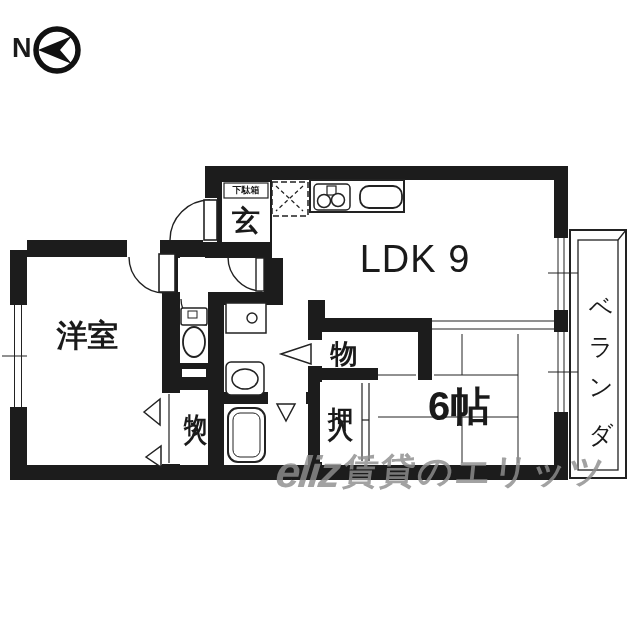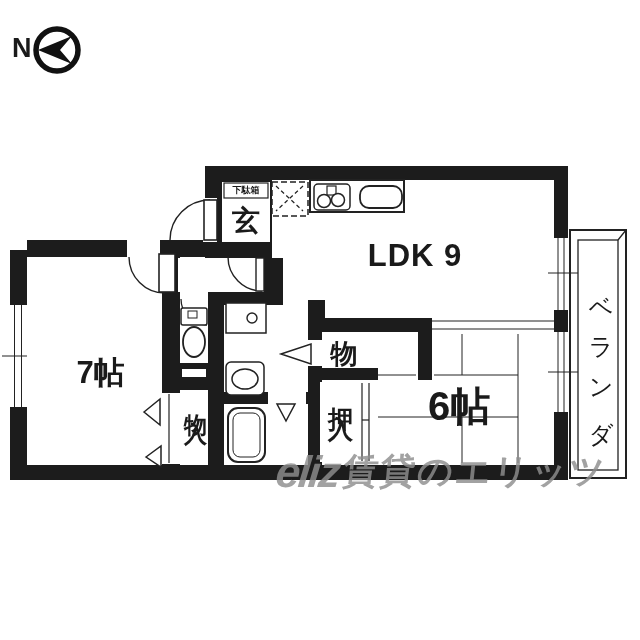--- a/index.html
+++ b/index.html
@@ -168,23 +168,23 @@
 
     <rect x="224" y="183" width="44" height="15" fill="#fff" stroke="#222" stroke-width="1.2"></rect>
   </svg>
 
   <div class="lbl" style="left:12px;top:33px;font-size:27px;font-weight:800">N</div>
 
   <div class="lbl ctr" style="left:224px;top:184px;width:44px;font-size:9px;font-weight:700">下駄箱</div>
 
   <div class="lbl ctr" style="left:222px;top:202px;width:48px;font-size:28px">玄</div>
 
-  <div class="lbl ctr" style="left:350px;top:238px;width:130px;font-size:31px;font-weight:700;letter-spacing:1px">LDK 9</div>
+  <div class="lbl ctr" style="left:350px;top:238px;width:130px;font-size:38px;font-weight:400;letter-spacing:1px">LDK 9</div>
 
-  <div class="lbl ctr" style="left:38px;top:352px;width:125px;font-size:31px">7帖</div>
+  <div class="lbl ctr" style="left:25px;top:315px;width:125px;font-size:31px">洋室</div>
 
   <div class="lbl ctr" style="left:322px;top:336px;width:44px;font-size:27px">物</div>
 
   <div class="lbl vtext" style="left:325px;top:387px;font-size:25px;letter-spacing:8px">押入</div>
 
   <div class="lbl vtext" style="left:181px;top:396px;font-size:23px;letter-spacing:7px">物入</div>
 
   <div class="lbl" style="left:428px;top:379px;font-size:40px">6帖</div>
 
   <div class="lbl vtext" style="left:585px;top:280px;font-size:24px;letter-spacing:14px;font-weight:500">ベランダ</div>

